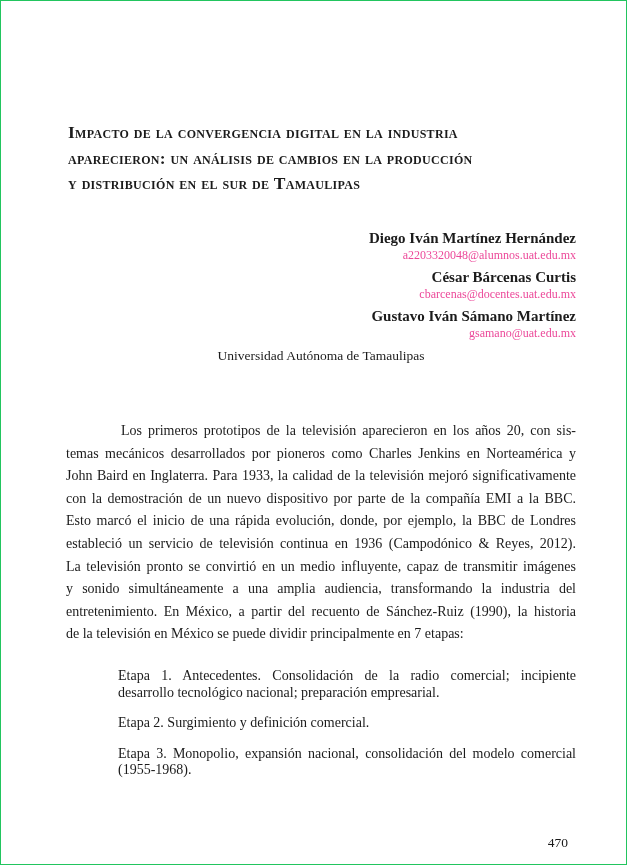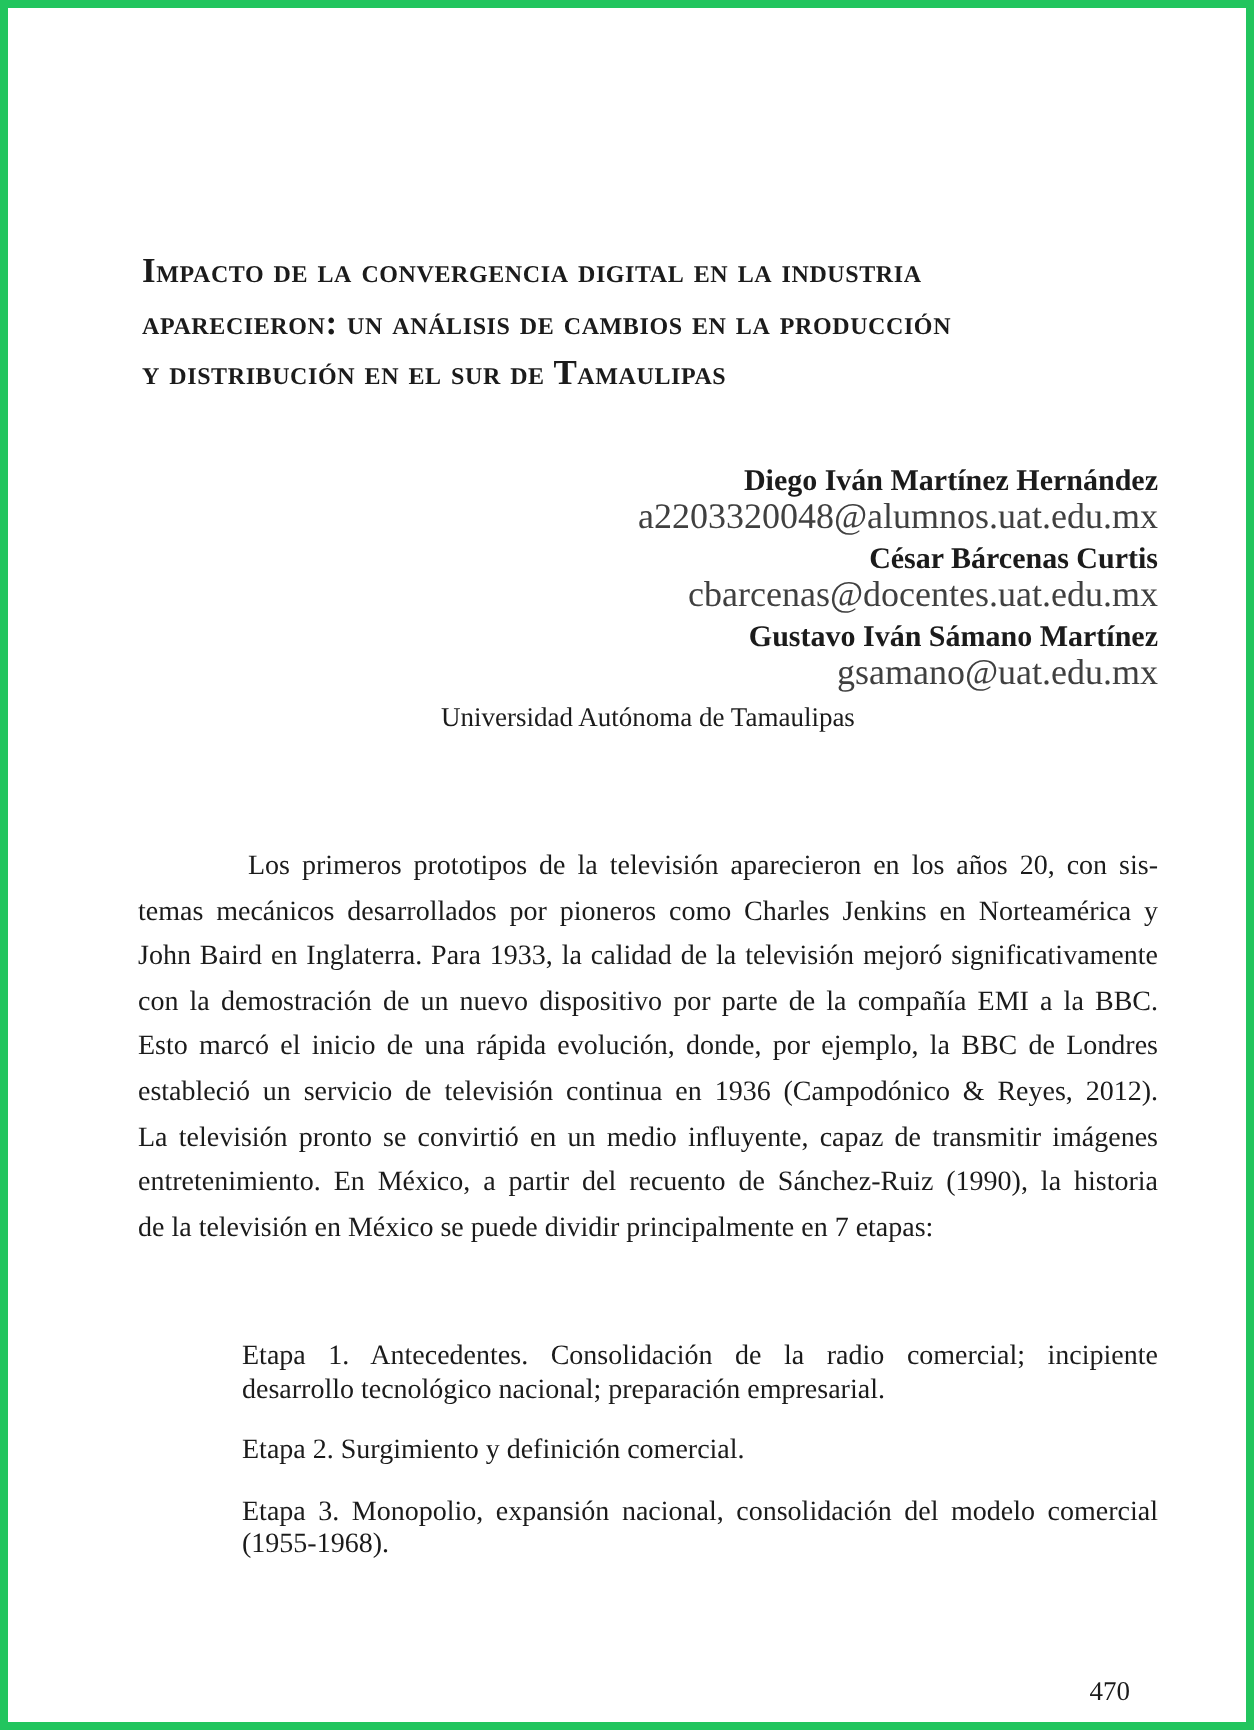--- a/index.html
+++ b/index.html
@@ -6,21 +6,21 @@
     margin: 0;
     padding: 0;
     background: #ffffff;
   }
   .page {
     position: relative;
     width: 627px;
     height: 865px;
     box-sizing: border-box;
     background: #ffffff;
-    border: 4px solid #22c55e;
+    border: 1px solid #22c55e;
     font-family: "Liberation Serif", "DejaVu Serif", serif;
     color: #1b1b1b;
     overflow: hidden;
   }
 
   
   .title {
     position: absolute;
     left: 67px;
     top: 119px;
@@ -43,23 +43,23 @@
     text-align: right;
   }
   .author { margin-bottom: 6px; }
   .author .name {
     font-size: 15px;
     line-height: 17px;
     font-weight: bold;
   }
   .author .email {
     display: block;
-    font-size: 18px;
+    font-size: 12px;
     line-height: 16px;
-    color: #404040;
+    color: #ec4899;
     text-decoration: none;
     cursor: pointer;
   }
   .affiliation {
     margin-top: 5px;
     font-size: 13.5px;
     line-height: 17px;
     text-align: center;
   }
 
@@ -127,20 +127,21 @@
   </div>
 
   <div class="para">
     <div class="line indent">Los primeros prototipos de la televisión aparecieron en los años 20, con sis-</div>
     <div class="line">temas mecánicos desarrollados por pioneros como Charles Jenkins en Norteamérica y</div>
     <div class="line">John Baird en Inglaterra. Para 1933, la calidad de la televisión mejoró significativamente</div>
     <div class="line">con la demostración de un nuevo dispositivo por parte de la compañía EMI a la BBC.</div>
     <div class="line">Esto marcó el inicio de una rápida evolución, donde, por ejemplo, la BBC de Londres</div>
     <div class="line">estableció un servicio de televisión continua en 1936 (Campodónico &amp; Reyes, 2012).</div>
     <div class="line">La televisión pronto se convirtió en un medio influyente, capaz de transmitir imágenes</div>
+    <div class="line">y sonido simultáneamente a una amplia audiencia, transformando la industria del</div>
     <div class="line">entretenimiento. En México, a partir del recuento de Sánchez-Ruiz (1990), la historia</div>
     <div class="line last">de la televisión en México se puede dividir principalmente en 7 etapas:</div>
   </div>
 
   <div class="etapas">
     <div class="etapa">
       <div class="line">Etapa 1. Antecedentes. Consolidación de la radio comercial; incipiente</div>
       <div class="line last">desarrollo tecnológico nacional; preparación empresarial.</div>
     </div>
     <div class="etapa">

